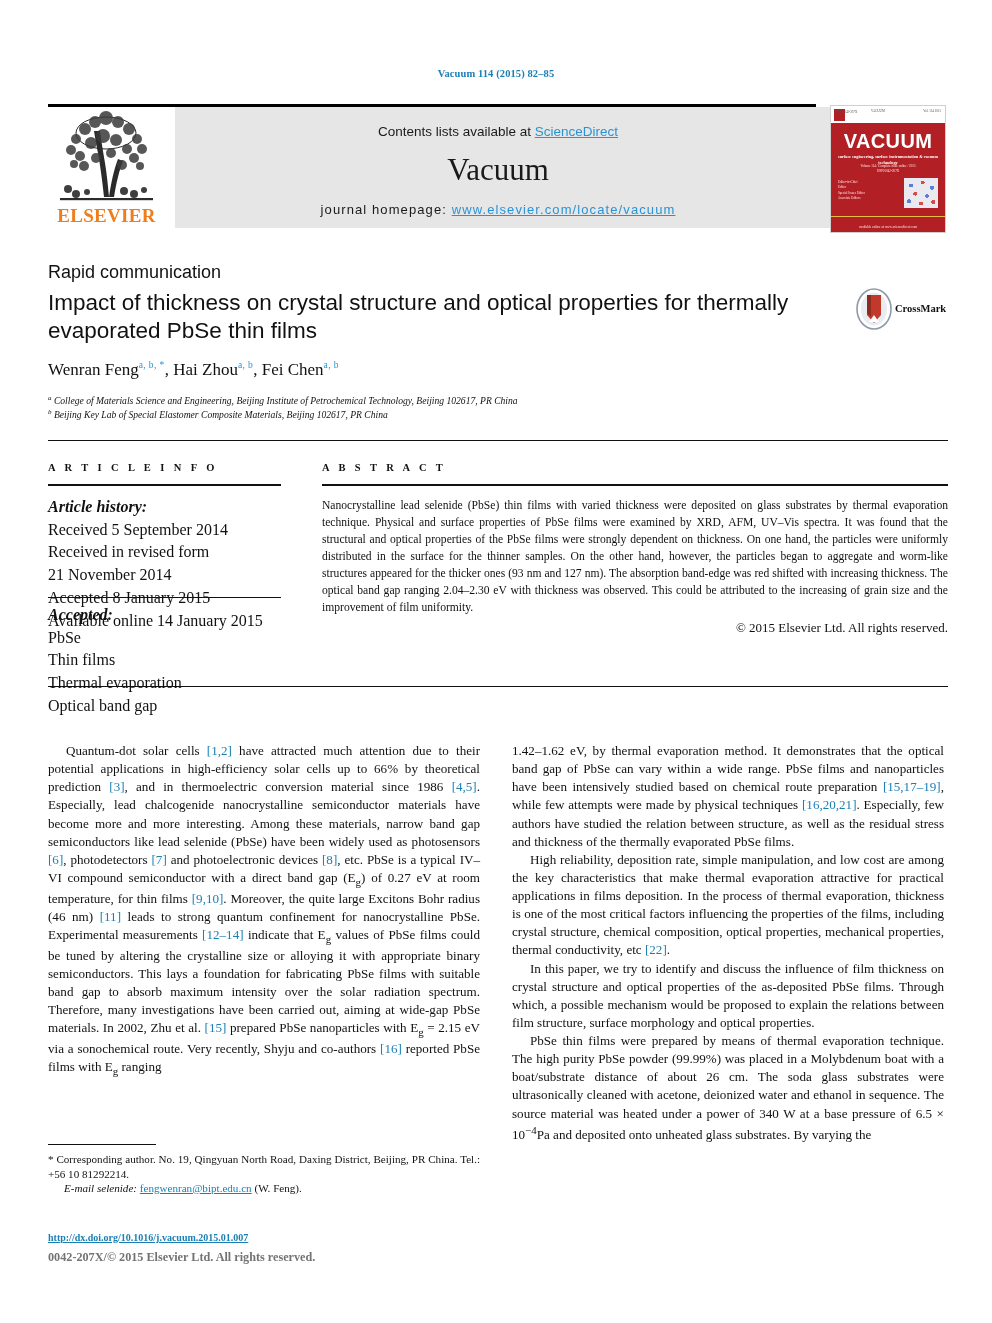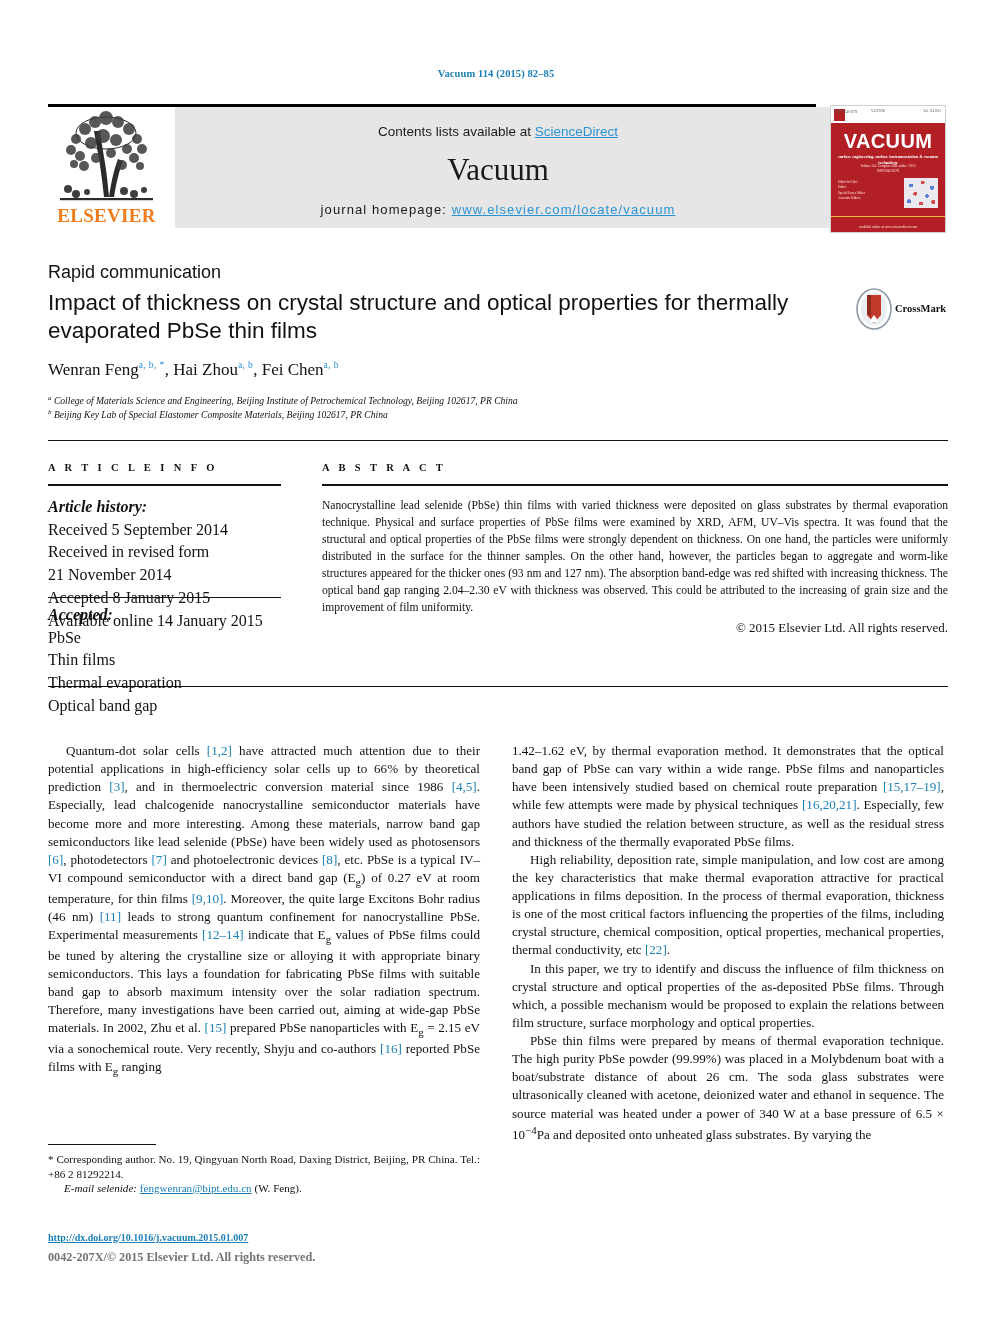--- a/index.html
+++ b/index.html
@@ -532,21 +532,21 @@
   </div>
 
   <div class="col col-right">
     <p class="noindent">1.42–1.62 eV, by thermal evaporation method. It demonstrates that the optical band gap of PbSe can vary within a wide range. PbSe films and nanoparticles have been intensively studied based on chemical route preparation <span class="ref">[15,17–19]</span>, while few attempts were made by physical techniques <span class="ref">[16,20,21]</span>. Especially, few authors have studied the relation between structure, as well as the residual stress and thickness of the thermally evaporated PbSe films.</p>
     <p>High reliability, deposition rate, simple manipulation, and low cost are among the key characteristics that make thermal evaporation attractive for practical applications in films deposition. In the process of thermal evaporation, thickness is one of the most critical factors influencing the properties of the films, including crystal structure, chemical composition, optical properties, mechanical properties, thermal conductivity, etc <span class="ref">[22]</span>.</p>
     <p>In this paper, we try to identify and discuss the influence of film thickness on crystal structure and optical properties of the as-deposited PbSe films. Through which, a possible mechanism would be proposed to explain the relations between film structure, surface morphology and optical properties.</p>
     <p>PbSe thin films were prepared by means of thermal evaporation technique. The high purity PbSe powder (99.99%) was placed in a Molybdenum boat with a boat/substrate distance of about 26 cm. The soda glass substrates were ultrasonically cleaned with acetone, deionized water and ethanol in sequence. The source material was heated under a power of 340 W at a base pressure of 6.5 × 10<sup>−4</sup>Pa and deposited onto unheated glass substrates. By varying the</p>
   </div>
 
   <div class="foot-rule"></div>
-  <div class="footnote">* Corresponding author. No. 19, Qingyuan North Road, Daxing District, Beijing, PR China. Tel.: +86 2 81292214.</div>
+  <div class="footnote">* Corresponding author. No. 19, Qingyuan North Road, Daxing District, Beijing, PR China. Tel.: +56 10 81292214.</div>
   <div class="email-line">
     <span class="lbl">E-mail selenide:</span>
     <a class="mail" href="#">fengwenran@bipt.edu.cn</a>
     <span>(W. Feng).</span>
   </div>
 
   <a class="doi" href="#">http://dx.doi.org/10.1016/j.vacuum.2015.01.007</a>
   <div class="issn">0042-207X/© 2015 Elsevier Ltd. All rights reserved.</div>
 
 </div>

